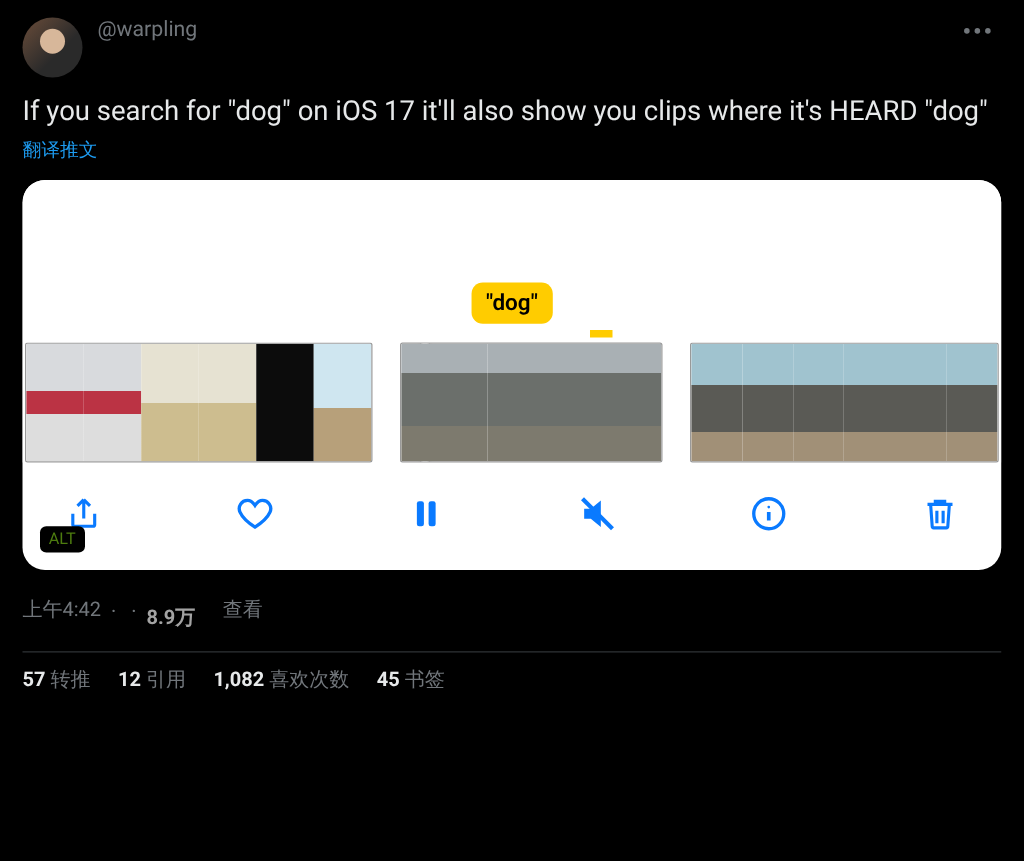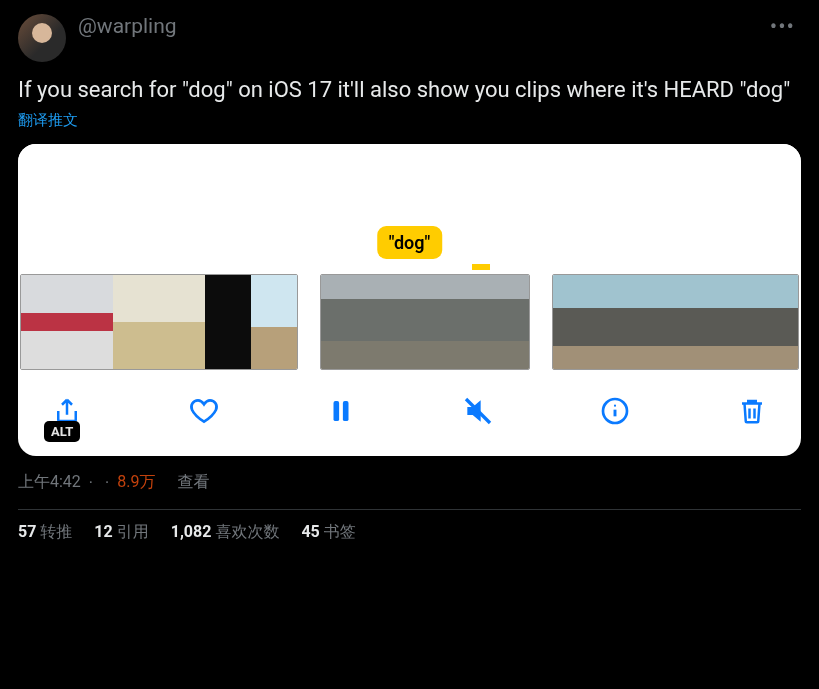--- a/index.html
+++ b/index.html
@@ -19,21 +19,21 @@
     flex-shrink: 0;
     position: relative;
     overflow: hidden;
   }
   .avatar::after{
     content:""; position:absolute; left:14px; top:9px; width:20px; height:20px;
     background:#d7b79a; border-radius:50%;
   }
   .identity { margin-left: 12px; flex: 1; }
   .display-name { font-weight: 700; font-size: 17px; color: #e7e9ea; }
-  .handle { color: #71767b; font-size: 21px; }
+  .handle { color: #71767b; font-size: 17px; }
   .more-dots { color: #71767b; font-size: 22px; padding: 0 6px; cursor: pointer; letter-spacing: 1px;}
   .body-text { margin-top: 14px; font-size: 22px; line-height: 1.3; color: #e7e9ea; }
   .translate-link { color: #1d9bf0; font-size: 15px; margin-top: 6px; display: inline-block; cursor: pointer; }
   .media-card {
     margin-top: 14px; background: #fff; border-radius: 18px; overflow: hidden;
     color: #000; position: relative;
   }
   .media-top { height: 130px; background: #fff; position: relative; }
   .dog-bubble {
     position: absolute; left: 50%; transform: translateX(-50%); top: 82px;
@@ -64,29 +64,29 @@
     position:absolute; left:16px; top:-4px; bottom:-4px; width:6px; background:#fff;
     border-radius:4px; box-shadow:0 0 0 1px rgba(0,0,0,.15), 0 1px 4px rgba(0,0,0,.4);
   }
   .toolbar {
     display: flex; justify-content: space-between; align-items: center;
     padding: 24px 32px 28px;
   }
   .tool-btn { width: 34px; height: 34px; display: flex; align-items: center; justify-content: center; cursor: pointer; }
   .tool-btn svg { stroke: #0a7aff; fill: none; stroke-width: 2; }
   .alt-badge {
-    position: absolute; left: 26px; bottom: 14px; background: #000; color: #e5e5e5;
-    font-size: 13px; font-weight: 700; padding: 3px 7px; border-radius: 5px;
+    position: absolute; left: 14px; bottom: 14px; background: #000; color: #4d7c0f;
+    font-size: 13px; font-weight: 400; padding: 3px 7px; border-radius: 5px;
   }
   .meta-row {
     margin-top: 16px; color: #71767b; font-size: 16px; display: flex; align-items: center;
     flex-wrap: wrap; gap: 4px;
   }
   .meta-row .dot::before { content: "·"; margin: 0 4px; }
-  .meta-row .views-count { color: #c2410c; font-weight: 400; }
+  .meta-row .views-count { color: #a3a3a3; font-weight: 700; margin-top: 12px; }
   .divider { border: none; border-top: 1px solid #2f3336; margin: 16px 0 12px; }
   .stats { display: flex; gap: 22px; color: #71767b; font-size: 16px; }
   .stats .num { color: #e7e9ea; font-weight: 700; margin-right: 4px; }
 </style>
 </head>
 <body>
 
 <div class="tweet">
 
   <div class="header">

